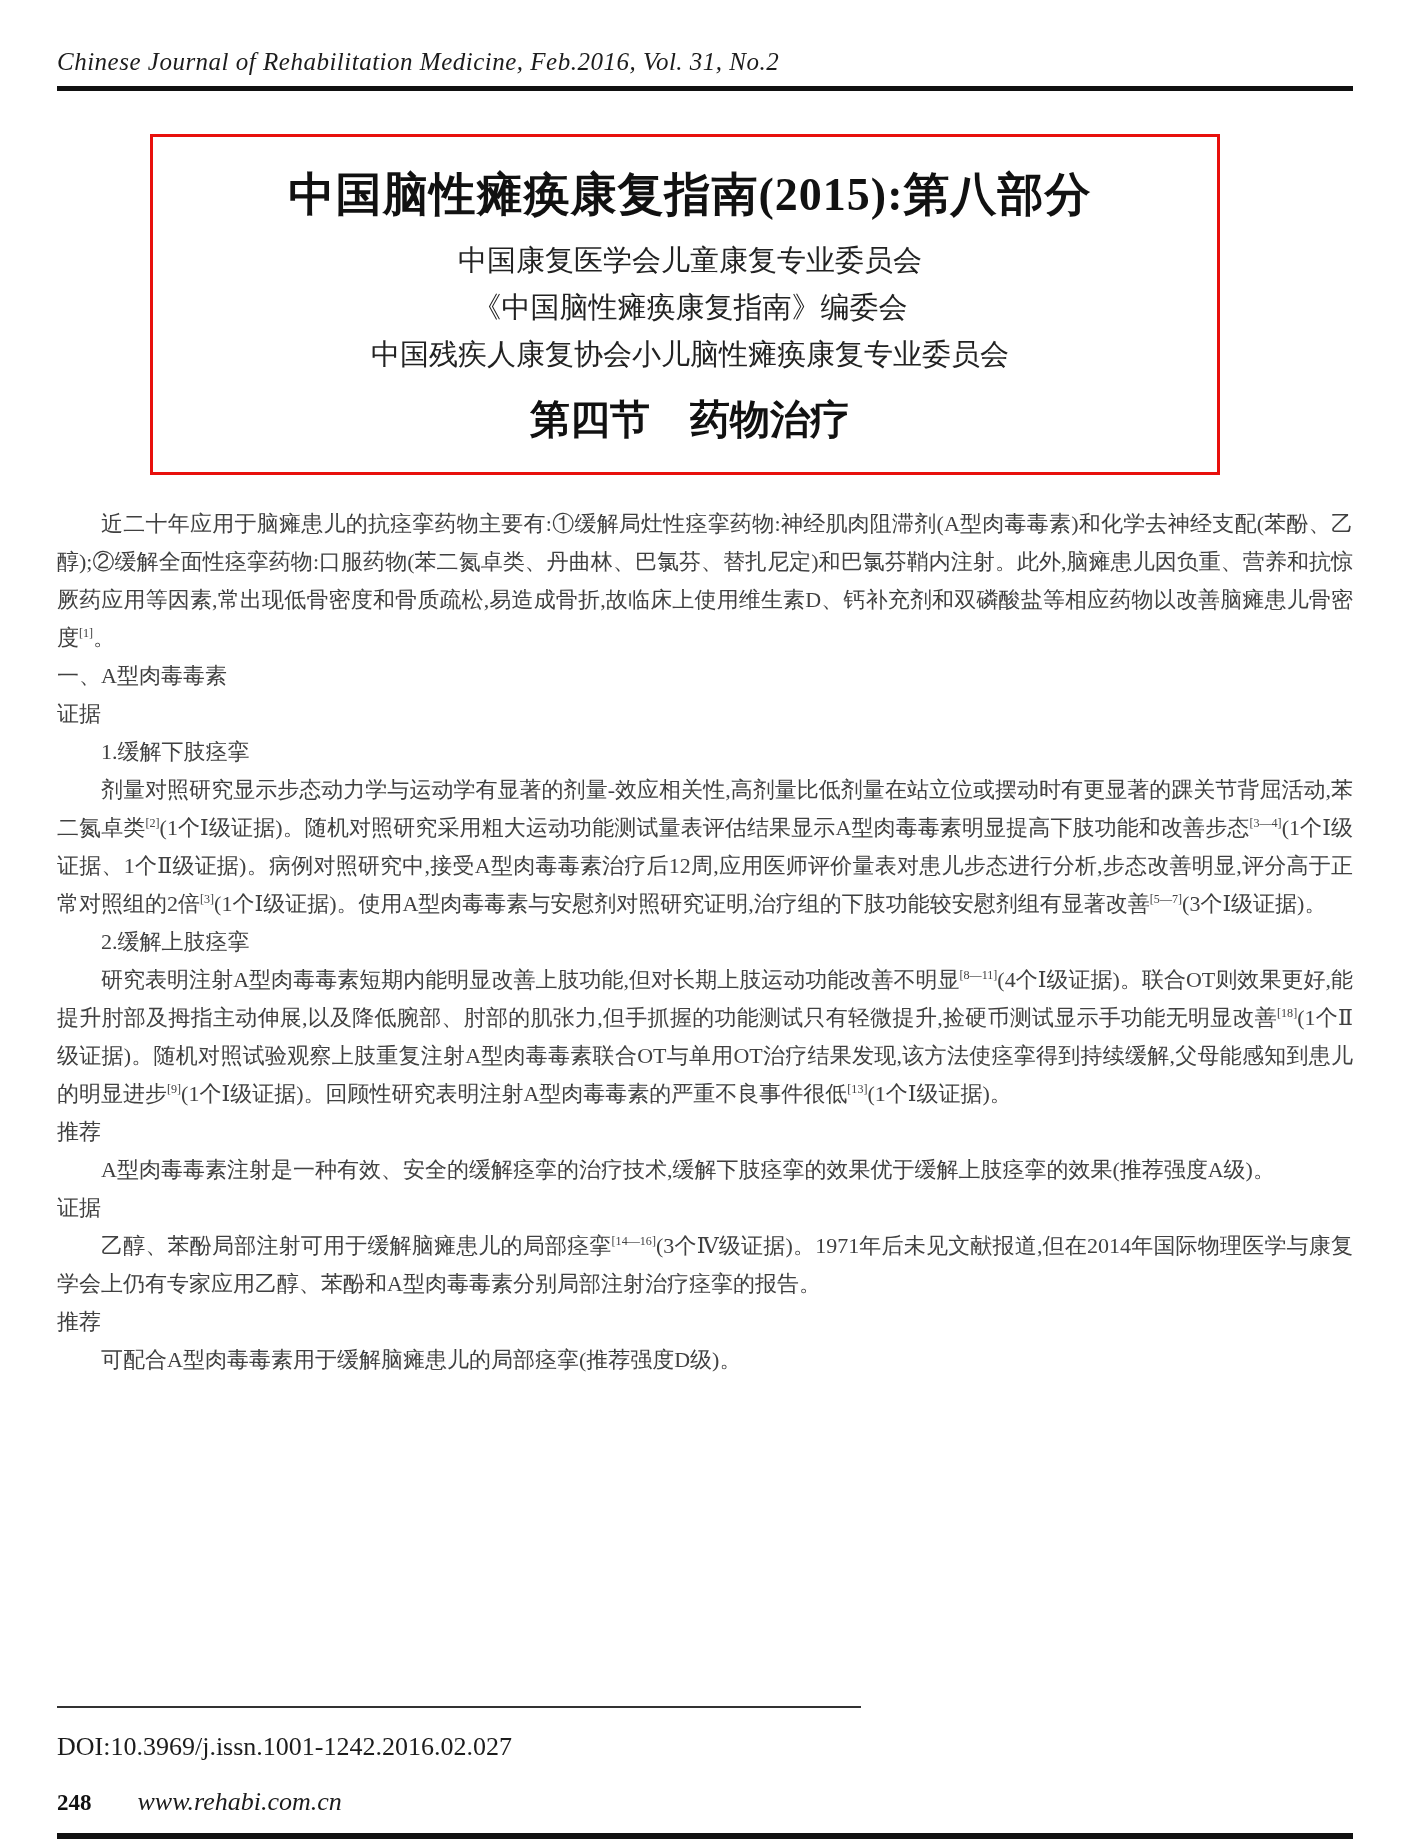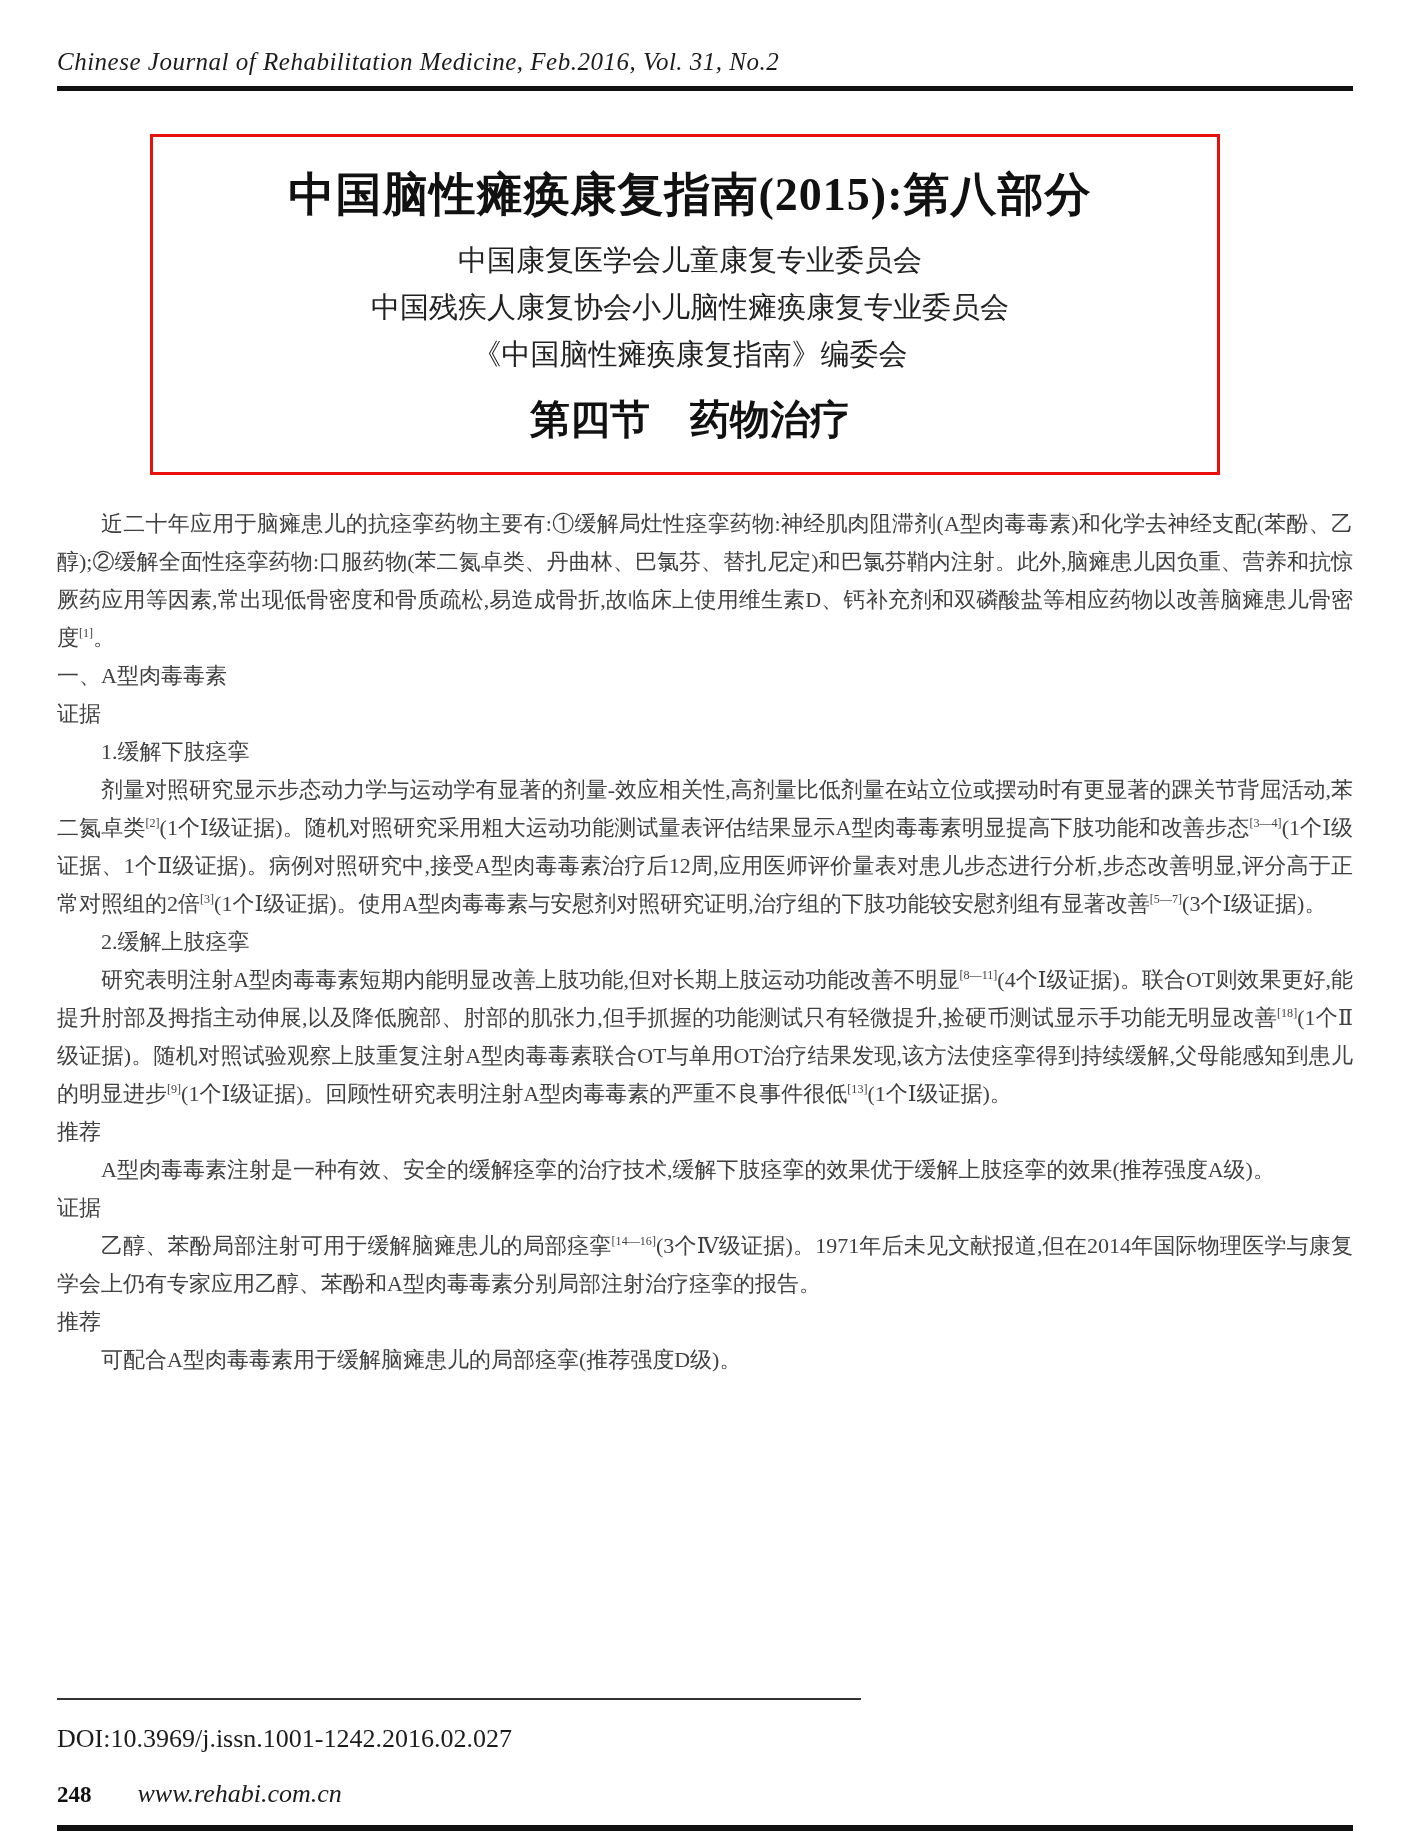--- a/index.html
+++ b/index.html
@@ -80,21 +80,21 @@
   .sec-gap{margin-top:29px;}
   .plain{margin:0;}
   sup{
     font-size:0.55em;
     line-height:0;
     vertical-align:super;
   }
   
   .footer{
     position:absolute;
-    left:57px;right:57px;bottom:16px;font-family:Liberation Serif, serif;
+    left:57px;right:57px;bottom:8px;font-family:Liberation Serif, serif;
   }
   .rule-thin{
     height:2px;
     background:#333;
     width:62%;
   }
   .doi-line{
     margin-top:24px;
     font-size:26px;
     color:#1c1c1c;
@@ -126,22 +126,22 @@
 <body>
 
 <div class="page">
 
   <div class="running-head">Chinese Journal of Rehabilitation Medicine,  Feb.2016,  Vol. 31,   No.2</div>
   <div class="rule-thick-top"></div>
 
   <div class="title-box">
     <h1 class="main-title">中国脑性瘫痪康复指南(2015):第八部分</h1>
     <div class="affil">中国康复医学会儿童康复专业委员会</div>
+    <div class="affil">《中国脑性瘫痪康复指南》编委会</div>
     <div class="affil">中国残疾人康复协会小儿脑性瘫痪康复专业委员会</div>
-    <div class="affil">《中国脑性瘫痪康复指南》编委会</div>
     <h3 class="section-heading"><span>第四节</span><span class="hgap"></span><span>药物治疗</span></h3>
   </div>
 
   <div class="body-text">
     <p class="p-indent"><span>近二十年应用于脑瘫患儿的抗痉挛药物主要有:①缓解局灶性痉挛药物:神经肌肉阻滞剂(A型肉毒毒素)和化学去神经支配(苯酚、乙醇);②缓解全面性痉挛药物:口服药物(苯二氮卓类、丹曲林、巴氯芬、替扎尼定)和巴氯芬鞘内注射。此外,脑瘫患儿因负重、营养和抗惊厥药应用等因素,常出现低骨密度和骨质疏松,易造成骨折,故临床上使用维生素D、钙补充剂和双磷酸盐等相应药物以改善脑瘫患儿骨密度</span><sup>[1]</sup><span>。</span></p>
 
     <p class="plain sec-gap">一、A型肉毒毒素</p>
     <p class="plain">证据</p>
     <p class="p-indent">1.缓解下肢痉挛</p>
     <p class="p-indent"><span>剂量对照研究显示步态动力学与运动学有显著的剂量-效应相关性,高剂量比低剂量在站立位或摆动时有更显著的踝关节背屈活动,苯二氮卓类</span><sup>[2]</sup><span>(1个Ⅰ级证据)。随机对照研究采用粗大运动功能测试量表评估结果显示A型肉毒毒素明显提高下肢功能和改善步态</span><sup>[3—4]</sup><span>(1个Ⅰ级证据、1个Ⅱ级证据)。病例对照研究中,接受A型肉毒毒素治疗后12周,应用医师评价量表对患儿步态进行分析,步态改善明显,评分高于正常对照组的2倍</span><sup>[3]</sup><span>(1个Ⅰ级证据)。使用A型肉毒毒素与安慰剂对照研究证明,治疗组的下肢功能较安慰剂组有显著改善</span><sup>[5—7]</sup><span>(3个Ⅰ级证据)。</span></p>

